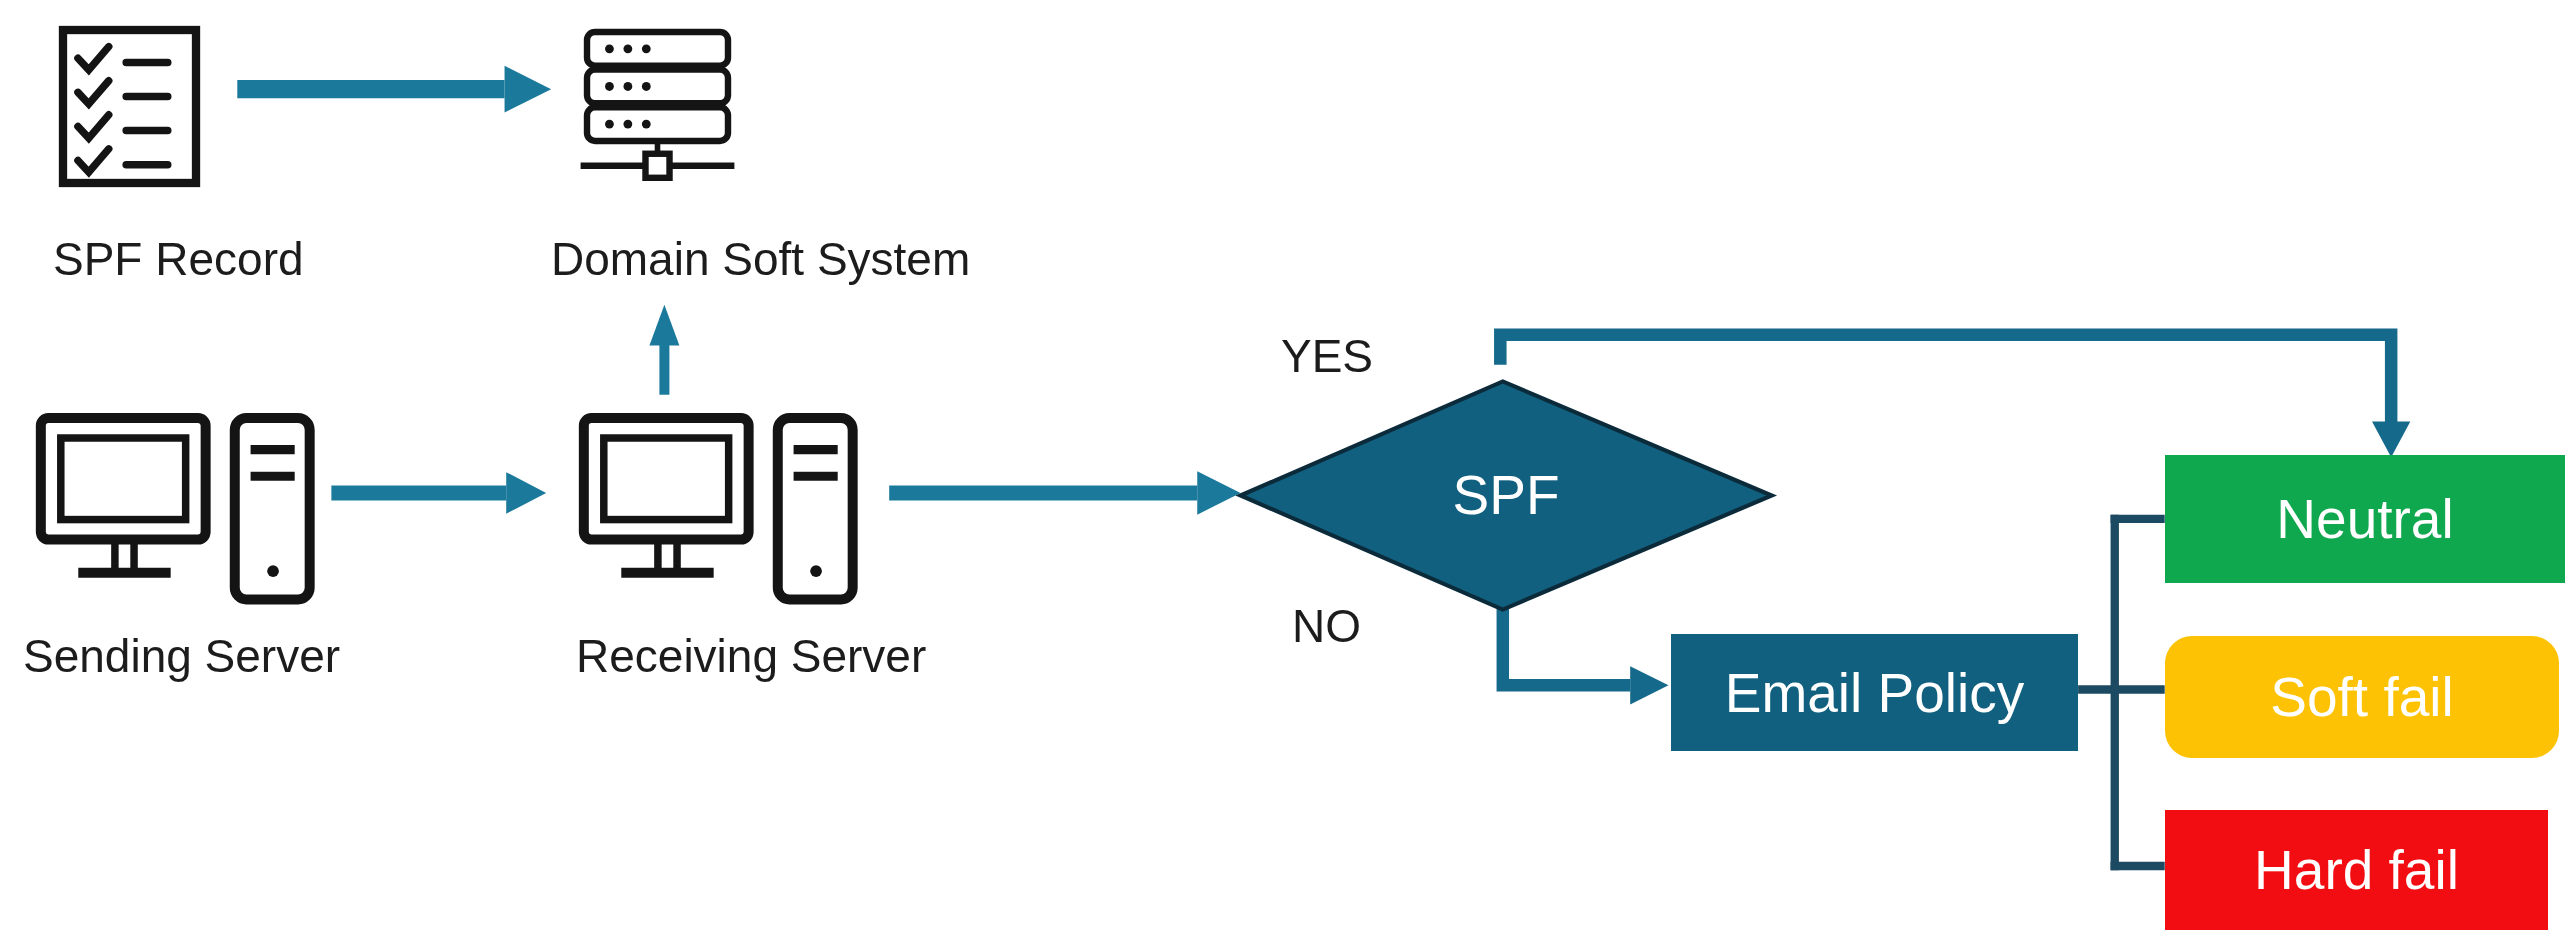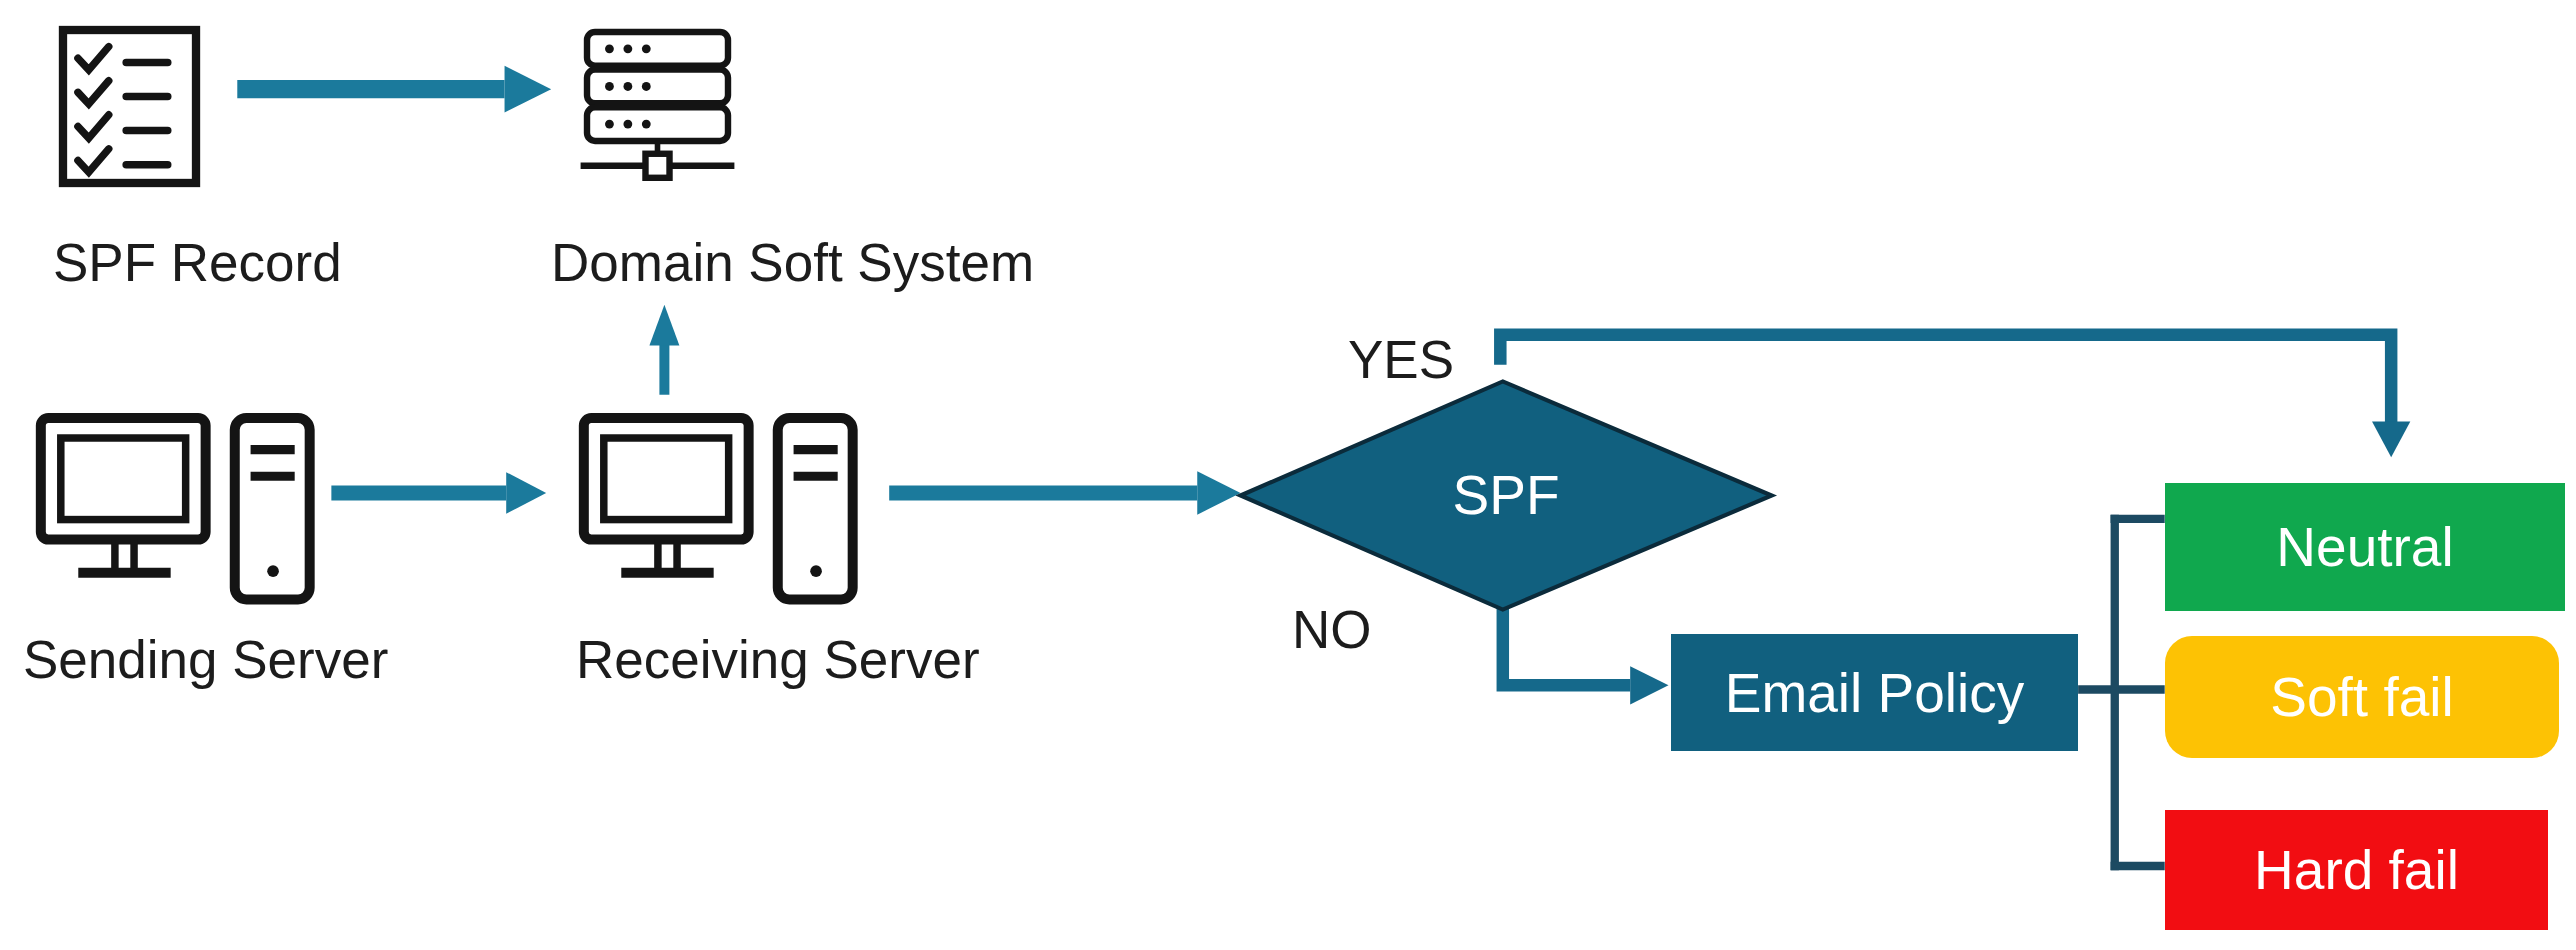--- a/index.html
+++ b/index.html
@@ -10,40 +10,40 @@
   #canvas{
     position:relative;
     width:2576px;height:951px;
     background:var(--background,#fff);
     overflow:hidden;
   }
   .abs{position:absolute;}
   svg{display:block;}
   .node-label{
     position:absolute;
-    font-size:53px;
+    font-size:46px;
     color:var(--text-dark,#1c1c1c);
     white-space:nowrap;
     line-height:1;
   }
   .flow-box{
     position:absolute;
     display:flex;align-items:center;justify-content:center;
     font-size:55px;
     color:var(--text-light,#fff);
     white-space:nowrap;
   }
   .diamond-label{
     position:absolute;
     display:flex;align-items:center;justify-content:center;
     font-size:55px;
     color:var(--text-light,#fff);
   }
   #email-policy-box{background:var(--node-fill,#11607f);}
-  #neutral-box{background:var(--neutral-green,#10a84e);margin-top:28px;}
+  #neutral-box{background:var(--neutral-green,#10a84e);}
   #softfail-box{background:var(--softfail-yellow,#fdc204);border-radius:27px;}
   #hardfail-box{background:var(--hardfail-red,#f20d12);text-align:right;}
 </style>
 </head>
 <body>
 
 <div id="canvas">
 
   <svg class="abs" style="left:0;top:0" width="2576" height="951" viewBox="0 0 3094 1142">
 
@@ -149,21 +149,21 @@
   </svg>
 
   <div class="node-label" style="left:53px;top:236px">SPF Record</div>
 
   <div class="node-label" style="left:551px;top:236px">Domain Soft System</div>
 
   <div class="node-label" style="left:23px;top:633px">Sending Server</div>
 
   <div class="node-label" style="left:576px;top:633px">Receiving Server</div>
 
-  <div class="node-label" style="left:1348px;top:333px">YES</div>
+  <div class="node-label" style="left:1281px;top:333px">YES</div>
 
   <div class="node-label" style="left:1292px;top:603px">NO</div>
 
   <div class="diamond-label" style="left:1381px;top:466px;width:250px;height:58px">SPF</div>
 
   <div class="flow-box" id="email-policy-box" style="left:1671px;top:634px;width:407px;height:117px">
     <span>Email Policy</span>
   </div>
 
   <div class="flow-box" id="neutral-box" style="left:2165px;top:455px;width:400px;height:128px">

